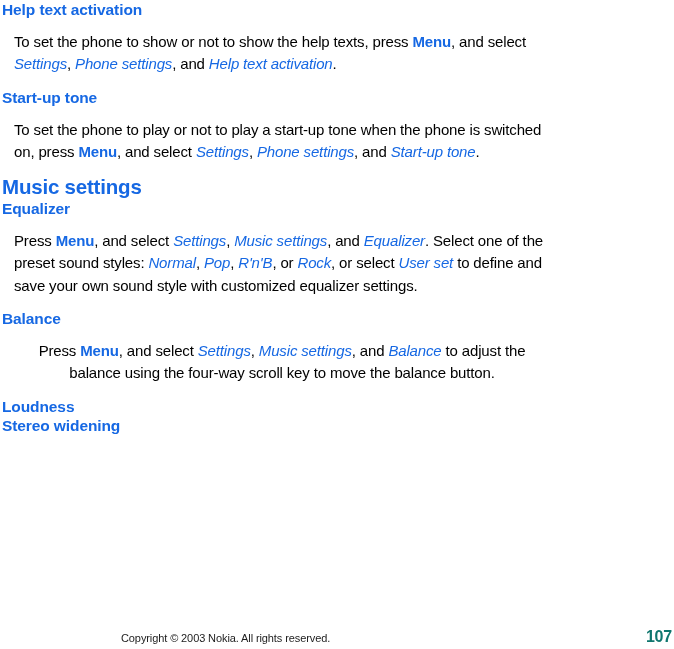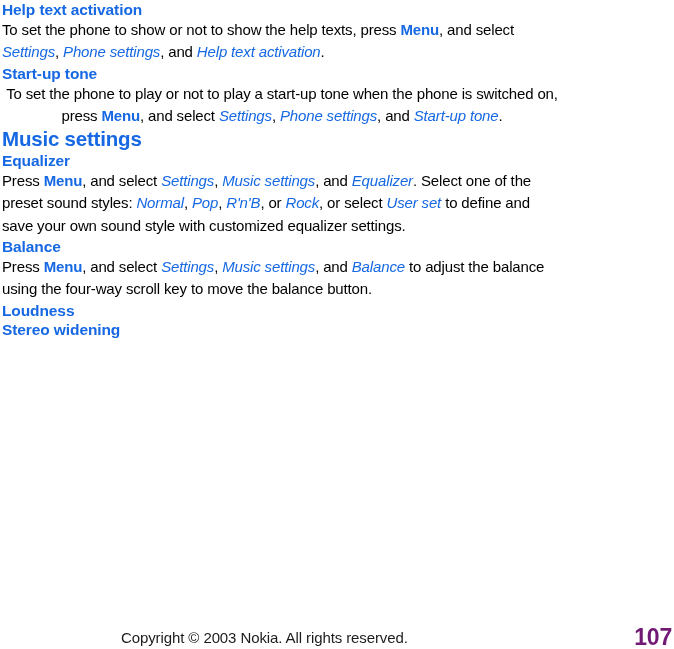--- a/index.html
+++ b/index.html
@@ -43,75 +43,75 @@
     font-size: 15.5px;
     font-weight: bold;
     line-height: 19px;
     margin: 0;
     padding: 0;
     letter-spacing: -0.1px;
   }
   p.body {
     font-size: 15px;
     line-height: 22.3px;
-    margin: 0;
+    margin: 12px;
     padding: 0;
     color: #000000;
     letter-spacing: -0.15px;
   }
   
   .kw {
     color: #1668e3;
     font-weight: bold;
   }
   .mi {
     color: #1668e3;
     font-style: italic;
   }
   
   .blk-help-title   { margin-top: 0px; }
   .blk-help-body    { margin-top: 3px; }
   .blk-start-title  { margin-top: 16px; }
-  .blk-start-body   { margin-top: 3px; text-align: center; }
+  .blk-start-body   { margin-top: 3px; }
   .blk-music-title  { margin-top: 20px; }
   .blk-eq-title     { margin-top: 13px; }
   .blk-eq-body      { margin-top: 3px; }
   .blk-bal-title    { margin-top: 14px; }
-  .blk-bal-body     { margin-top: 3px; }
+  .blk-bal-body     { margin-top: 3px; text-align: center; }
   .blk-loud-title   { margin-top: 14px; }
   .blk-loud-body    { margin-top: 3px; }
   .blk-ster-title   { margin-top: 14px; }
   .blk-ster-body    { margin-top: 3px; }
 
   
   .footer {
     position: absolute;
     left: 0;
     top: 629px;
     width: 674px;
     height: 20px;
   }
   .footer-copy {
     position: absolute;
     left: 121px;
     top: 0;
-    font-size: 15px;
+    font-size: 11px;
     line-height: 18px;
     color: #1c1c1c;
     letter-spacing: -0.1px;
     white-space: nowrap;
   }
   .footer-page {
     position: absolute;
     right: 2px;
     top: -2px;
-    font-size: 23px;
+    font-size: 16px;
     line-height: 20px;
     font-weight: bold;
-    color: #701a75;
+    color: #0f766e;
     letter-spacing: -0.2px;
   }
 </style>
 </head>
 <body>
 
 <div class="page">
 
   <div class="content">
 

